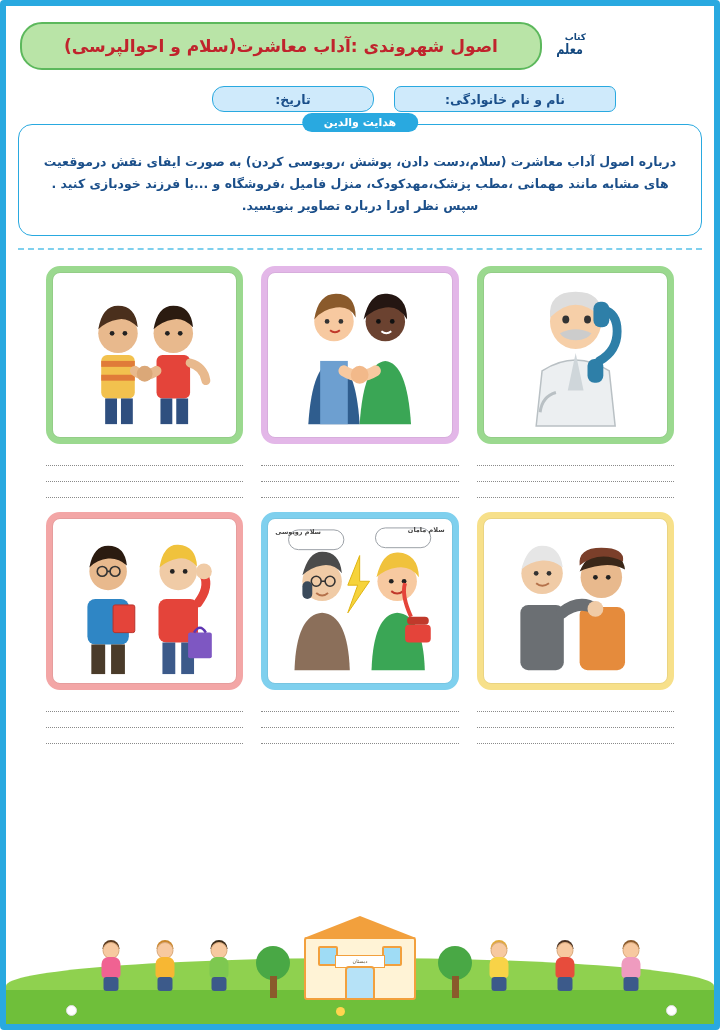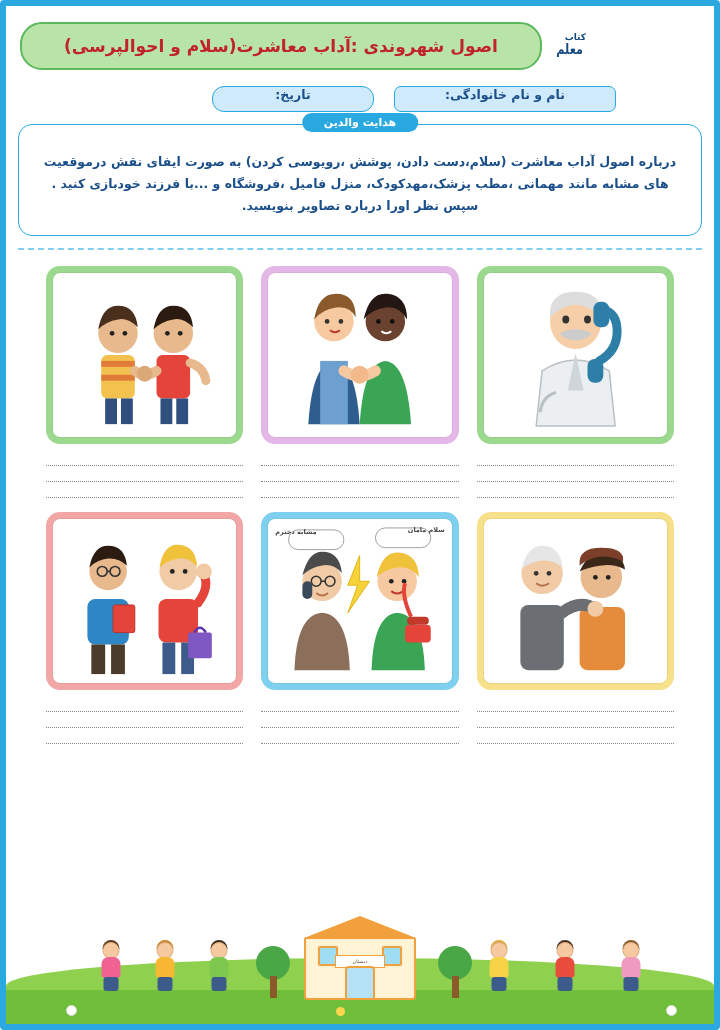--- a/index.html
+++ b/index.html
@@ -56,21 +56,21 @@
     color:#c0232c;font-weight:bold;font-size:17px;
     white-space:nowrap;
   }
   
   .idrow{
     position:relative;height:30px;margin-top:2px;
   }
   .pill{
     position:absolute;top:0;height:24px;
     background:#cfeafb;border:1.5px solid #29a9e0;border-radius:12px;
-    display:flex;justify-content:center;
+    display:flex;align-items:center;justify-content:center;
     color:#1b4f8a;font-weight:bold;font-size:12.5px;
   }
   .pill-name{right:98px;width:220px;border-radius:7px;}
   .pill-date{right:340px;width:160px;}
   
   .guide{
     position:relative;margin:8px 12px 0 12px;
     border:1.5px solid #29a9e0;border-radius:14px;
     padding:18px 14px 10px 14px;
     min-height:74px;
@@ -365,21 +365,21 @@
             <path d="M97 56 q6 -26 22 -25 q20 1 21 25 q-8 -12 -22 -10 q-13 2 -21 10z" fill="#f0c23c"></path>
             <circle cx="112" cy="60" r="2.4" fill="#222"></circle>
               <circle cx="125" cy="60" r="2.4" fill="#222"></circle>
             <path d="M112 70 q6 5 12 0" stroke="#c0392b" stroke-width="2" fill="none"></path>
             <rect x="126" y="104" width="26" height="18" rx="4" fill="#e4443a"></rect>
             <rect x="128" y="96" width="22" height="8" rx="4" fill="#c0392b"></rect>
             <path d="M132 96 q-10 -22 -6 -34" stroke="#e4443a" stroke-width="4" fill="none"></path>
           </svg>
         </div>
         <div style="position:absolute;top:14px;right:14px;font-size:6.5px;color:#444;font-weight:bold;">سلام مامان</div>
-        <div style="position:absolute;top:16px;left:14px;font-size:6.5px;color:#444;font-weight:bold;">مشابه دخترم</div>
+        <div style="position:absolute;top:16px;left:14px;font-size:6.5px;color:#444;font-weight:bold;">سلام رویوسی</div>
       </div>
       <div class="lines">
         <div></div>
         <div></div>
         <div></div>
       </div>
     </div>
 
     <div class="cell">
       <div class="frame" style="--fc:#f3a6a6">

